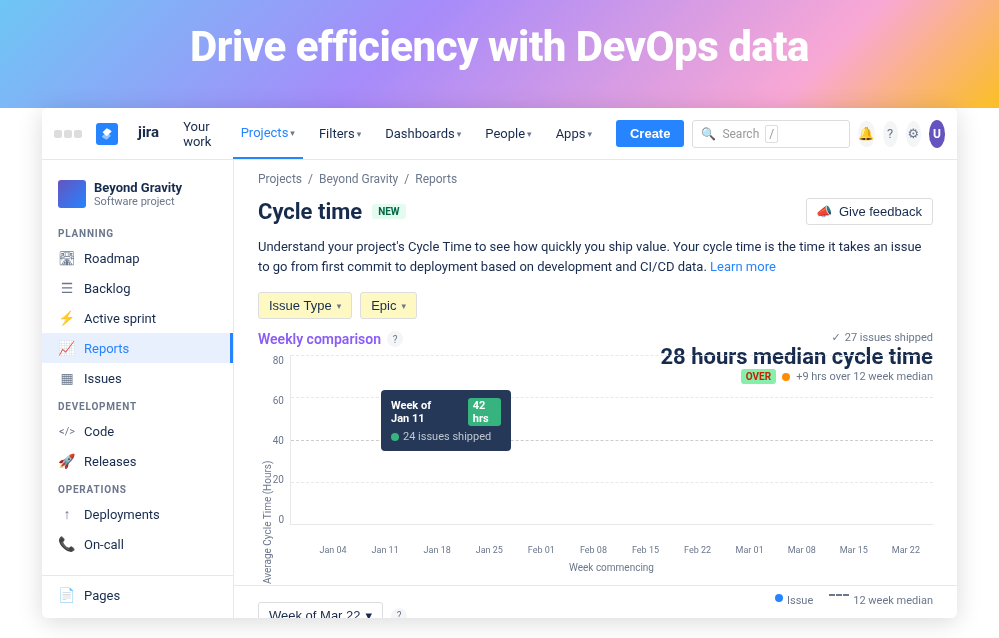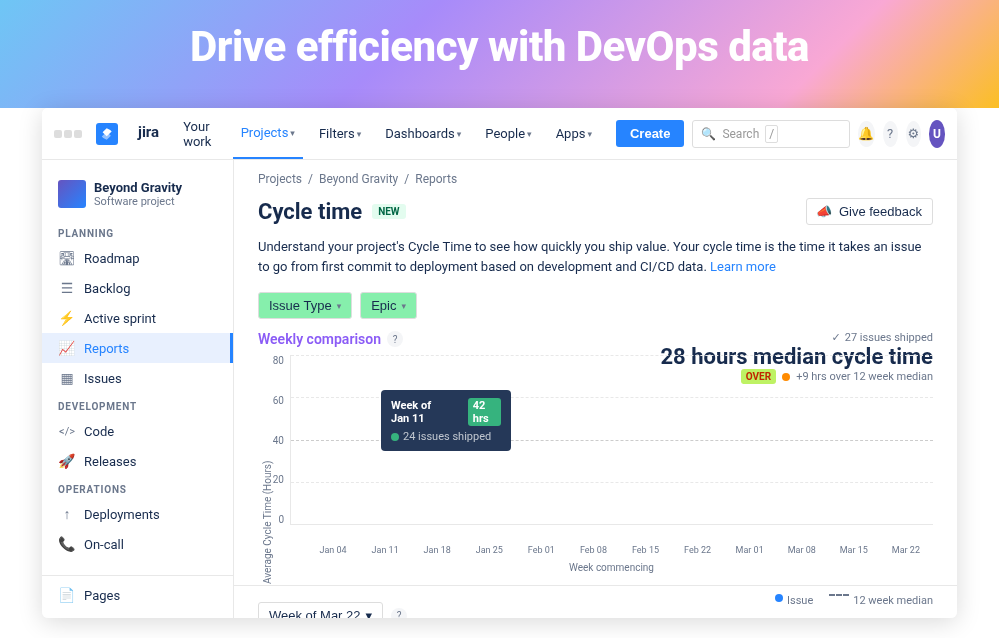--- a/index.html
+++ b/index.html
@@ -78,32 +78,32 @@
     .page-title { font-size: 22px; font-weight: 700; color: #172B4D; }
     .new-badge { background: #E3FCEF; color: #006644; font-size: 10px; font-weight: 700; padding: 2px 6px; border-radius: 3px; }
     .feedback-btn { display: flex; align-items: center; gap: 6px; font-size: 13px; color: #172B4D; border: 1px solid #ddd; border-radius: 3px; padding: 5px 10px; cursor: pointer; background: #fff; }
 
     
     .description { padding: 0 24px 12px; font-size: 13px; color: #172B4D; line-height: 1.5; }
     .description a { color: #2684FF; text-decoration: none; }
 
     
     .filters-row { padding: 4px 24px 12px; display: flex; gap: 8px; }
-    .filter-btn { display: flex; align-items: center; gap: 5px; border: 1px solid #ddd; border-radius: 3px; padding: 5px 10px; font-size: 13px; color: #172B4D; background: #86efac; cursor: pointer; }
+    .filter-btn { display: flex; align-items: center; gap: 5px; border: 1px solid #ddd; border-radius: 3px; padding: 5px 10px; font-size: 13px; color: #172B4D; background: #fef9c3; cursor: pointer; }
     .filter-chevron { font-size: 9px; color: #6b778c; }
 
     
     .chart-section { padding: 0 24px; }
     .chart-title-row { display: flex; align-items: center; gap: 6px; margin-bottom: 8px; }
     .chart-title { font-size: 14px; font-weight: 600; color: #8b5cf6; }
     .chart-help { width: 16px; height: 16px; border-radius: 50%; background: #f4f5f7; display: flex; align-items: center; justify-content: center; font-size: 10px; color: #6b778c; cursor: pointer; }
     .chart-summary-week { font-size: 11px; color: #6b778c; display: flex; align-items: center; gap: 4px; justify-content: flex-end; }
     .chart-summary-main { font-size: 22px; font-weight: 700; color: #172B4D; }
     .chart-summary-status { display: flex; align-items: center; gap: 6px; justify-content: flex-end; }
-    .over-badge { background: #bef264; color: #BF2600; font-size: 10px; font-weight: 700; padding: 2px 5px; border-radius: 3px; }
+    .over-badge { background: #86efac; color: #BF2600; font-size: 10px; font-weight: 700; padding: 2px 5px; border-radius: 3px; }
     .status-dot { width: 8px; height: 8px; border-radius: 50%; background: #FF8B00; }
     .status-text { font-size: 11px; color: #6b778c; }
 
     
     .bar-chart-container { position: relative; height: 200px; margin-top: 8px; }
     .chart-y-axis { position: absolute; left: 0; top: 0; bottom: 30px; width: 30px; display: flex; flex-direction: column; justify-content: space-between; align-items: flex-end; padding-right: 4px; }
     .chart-y-label { font-size: 10px; color: #6b778c; }
     .chart-bars-area { position: absolute; left: 32px; right: 0; top: 0; bottom: 30px; border-left: 1px solid #e8e8e8; border-bottom: 1px solid #e8e8e8; }
     .chart-grid-line { position: absolute; left: 0; right: 0; border-top: 1px dashed #e8e8e8; }
     .chart-bars { position: absolute; left: 0; right: 0; bottom: 0; top: 0; display: flex; align-items: flex-end; padding: 0 8px; gap: 6px; }

